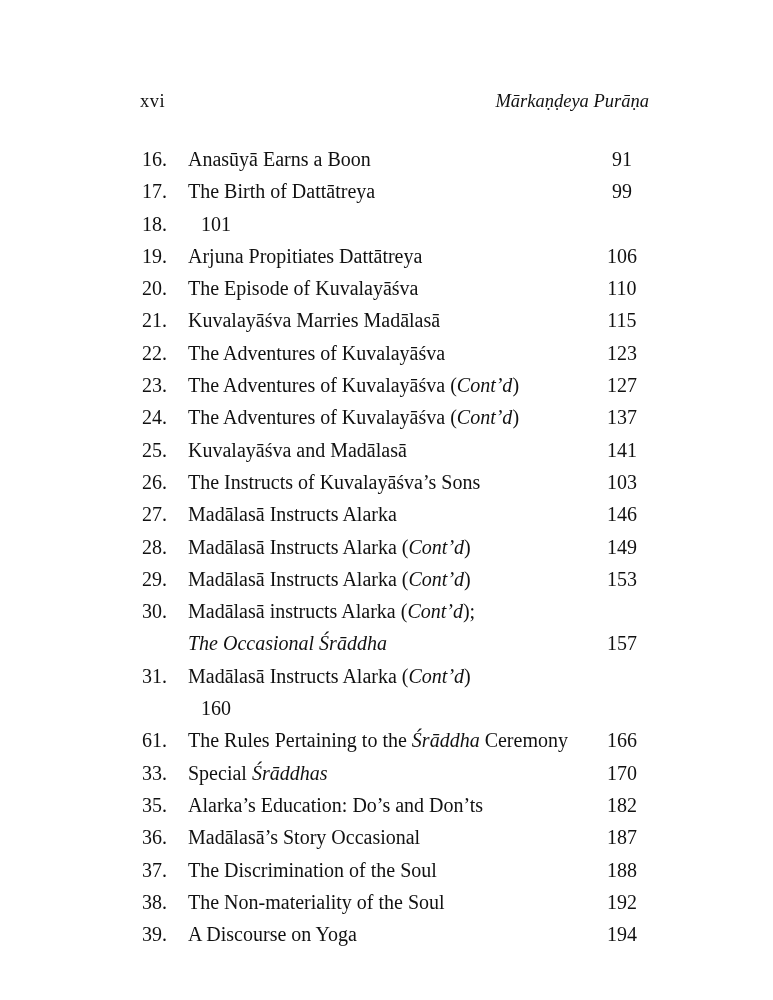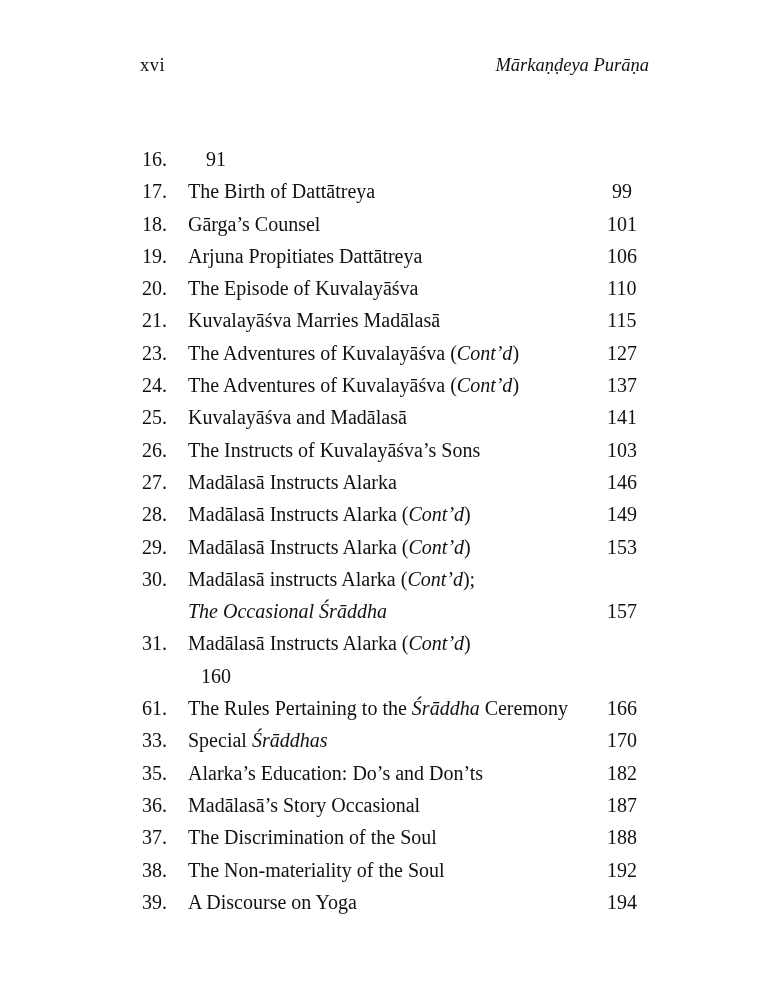--- a/index.html
+++ b/index.html
@@ -23,20 +23,21 @@
     top: 54px;
     display: flex;
     justify-content: space-between;
     align-items: baseline;
     font-size: 18.5px;
     line-height: 22px;
   }
   .folio {
     font-style: normal;
     letter-spacing: 0.5px;
+    margin-top: 36px;
   }
   .running-title {
     font-style: italic;
   }
   .toc {
     position: absolute;
     left: 142px;
     right: 133px;
     top: 104px;
     font-size: 20px;
@@ -69,46 +70,51 @@
 <body>
 
 <div class="page">
   <div class="header">
     <span class="folio">xvi</span>
     <span class="running-title">Mārkaṇḍeya Purāṇa</span>
   </div>
   <div class="toc">
       <div class="row">
         <span class="num">16.</span>
+        <span class="title"><span>Anasūyā Earns a Boon</span></span>
         <span class="pg">91</span>
       </div>
       <div class="row">
         <span class="num">17.</span>
         <span class="title"><span>The Birth of Dattātreya</span></span>
         <span class="pg">99</span>
       </div>
       <div class="row">
         <span class="num">18.</span>
-        <span class="title"><span>Gārga’s Counsel</span></span>
         <span class="pg">101</span>
       </div>
       <div class="row">
         <span class="num">19.</span>
         <span class="title"><span>Arjuna Propitiates Dattātreya</span></span>
         <span class="pg">106</span>
       </div>
       <div class="row">
         <span class="num">20.</span>
         <span class="title"><span>The Episode of Kuvalayāśva</span></span>
         <span class="pg">110</span>
       </div>
       <div class="row">
         <span class="num">21.</span>
         <span class="title"><span>Kuvalayāśva Marries Madālasā</span></span>
         <span class="pg">115</span>
+      </div>
+      <div class="row">
+        <span class="num">22.</span>
+        <span class="title"><span>The Adventures of Kuvalayāśva</span></span>
+        <span class="pg">123</span>
       </div>
       <div class="row">
         <span class="num">23.</span>
         <span class="title"><span>The Adventures of Kuvalayāśva (</span><span class="it">Cont’d</span><span>)</span></span>
         <span class="pg">127</span>
       </div>
       <div class="row">
         <span class="num">24.</span>
         <span class="title"><span>The Adventures of Kuvalayāśva (</span><span class="it">Cont’d</span><span>)</span></span>
         <span class="pg">137</span>

